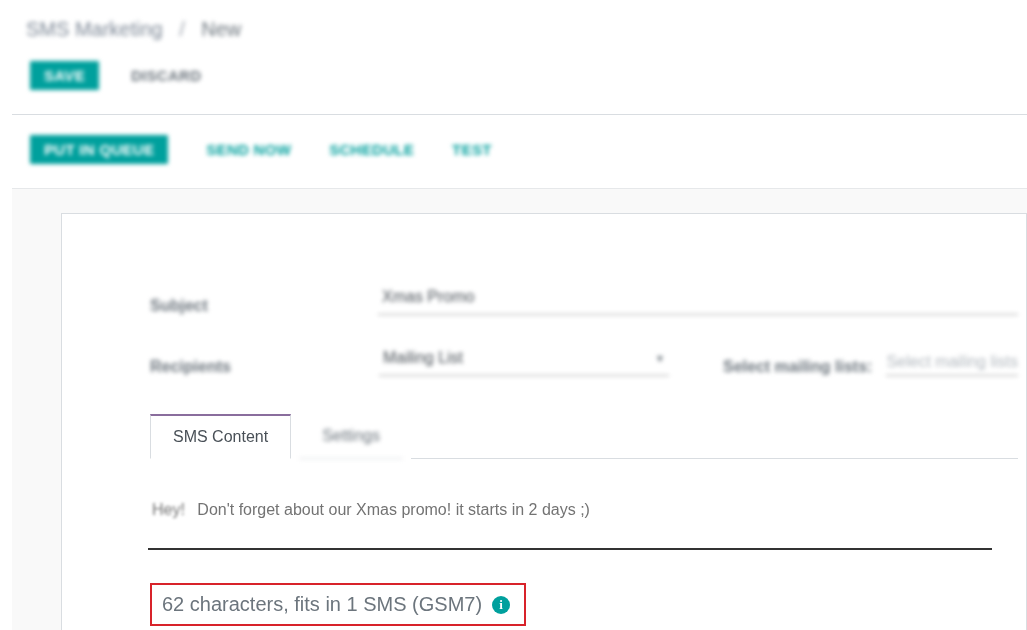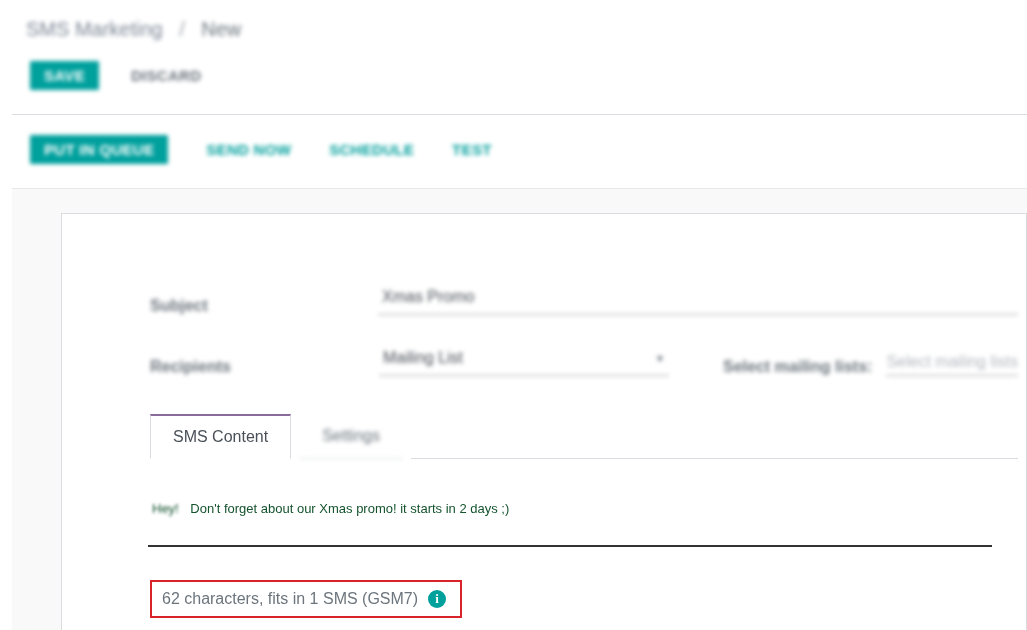--- a/index.html
+++ b/index.html
@@ -30,26 +30,26 @@
   .caret { color: #6c757d; font-size: 10px; margin-left: 20px; }
   .mailing-label { color: #6c757d; font-size: 16px; font-weight: 600; margin-left: 50px; white-space: nowrap; }
   .mailing-input { color: #b3b9bf; font-size: 16px; border-bottom: 1px solid #a6a6a6; padding: 2px 0 4px 0; margin-left: 10px; white-space: nowrap; }
 
   .tabs { margin-top: 30px; display: flex; border-bottom: 0; }
   .tab { padding: 12px 22px; font-size: 16px; color: #6c757d; border: 1px solid transparent; cursor: pointer; }
   .tab.active { border: 1px solid #d9dde1; border-bottom-color: #fff; border-top: 2px solid #8a6d9d; color: #495057; background: #fff; }
   .tab.inactive { border-bottom: 1px solid #d9dde1; }
   .tab-filler { flex: 1; border-bottom: 1px solid #d9dde1; }
 
-  .sms-body { padding: 30px 30px 10px 2px; font-size: 13px; color: #14532d; }
+  .sms-body { padding: 30px 30px 10px 2px; font-size: 16px; color: #737373; }
   .sms-body .hey { filter: blur(1.5px); display: inline-block; }
   .sms-underline { height: 2px; background: #333; margin: 25px 0 15px 0; width: 100%; }
 
   .sms-info-wrap { display: inline-flex; align-items: center; border: 2px solid #d8232a; padding: 4px 10px 4px 6px; }
-  .sms-info { color: #6c757d; font-size: 16px; }
+  .sms-info { color: #6c757d; font-size: 20px; }
   .info-icon { width: 18px; height: 18px; border-radius: 50%; background: #00a09d; color: #fff; display: inline-flex; align-items: center; justify-content: center; font-weight: 900; font-size: 13px; font-family: Georgia, serif; margin-left: 6px; }
 </style>
 </head>
 <body>
 
 <div class="breadcrumb">
   <span class="blurred">
     <a href="#">SMS Marketing</a>
     <span class="sep">/</span>
     <span class="current">New</span>

